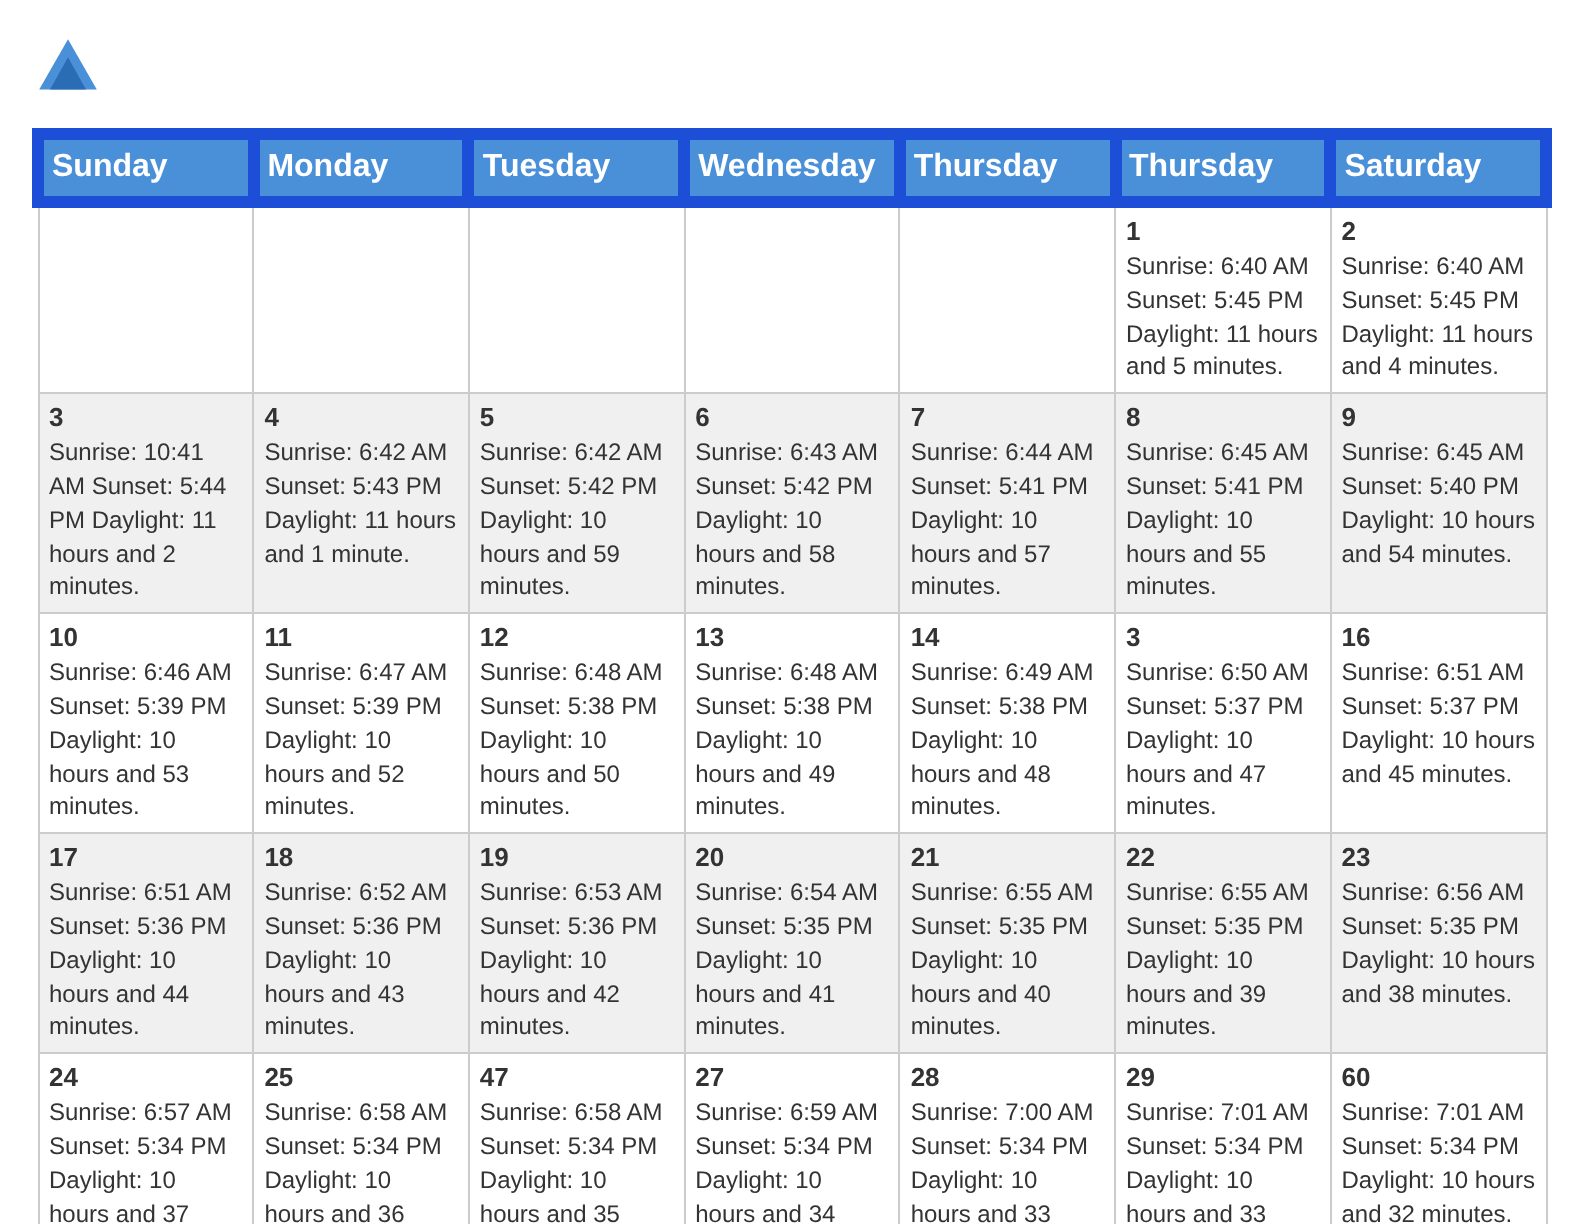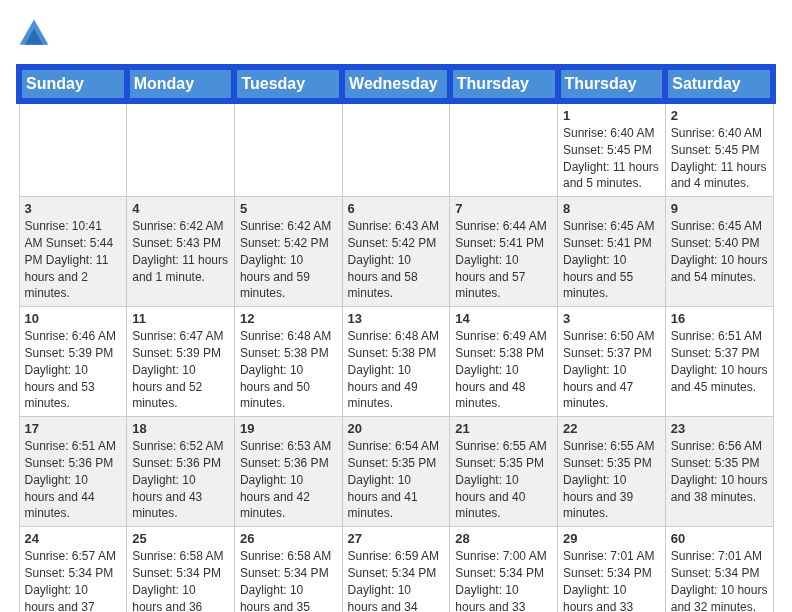--- a/index.html
+++ b/index.html
@@ -313,21 +313,21 @@
 and 37 minutes.</div>
         </td>
         <td>
           <span class="day-num">25</span>
           <div class="day-info">Sunrise: 6:58 AM
 Sunset: 5:34 PM
 Daylight: 10 hours
 and 36 minutes.</div>
         </td>
         <td>
-          <span class="day-num">26</span>
+          <span class="day-num">47</span>
           <div class="day-info">Sunrise: 6:58 AM
 Sunset: 5:34 PM
 Daylight: 10 hours
 and 35 minutes.</div>
         </td>
         <td>
           <span class="day-num">27</span>
           <div class="day-info">Sunrise: 6:59 AM
 Sunset: 5:34 PM
 Daylight: 10 hours

